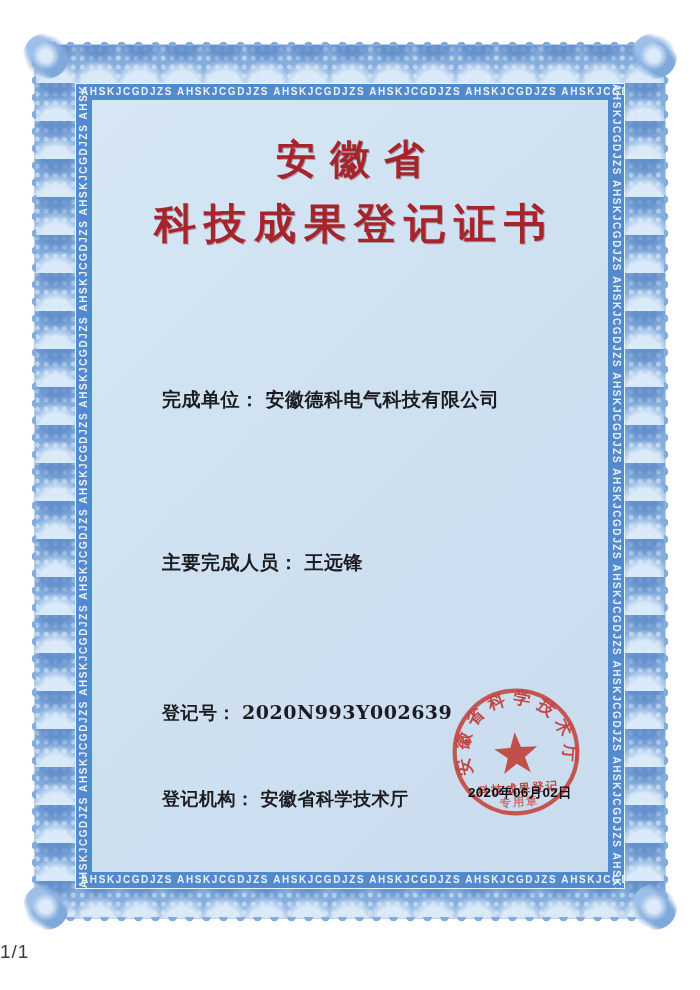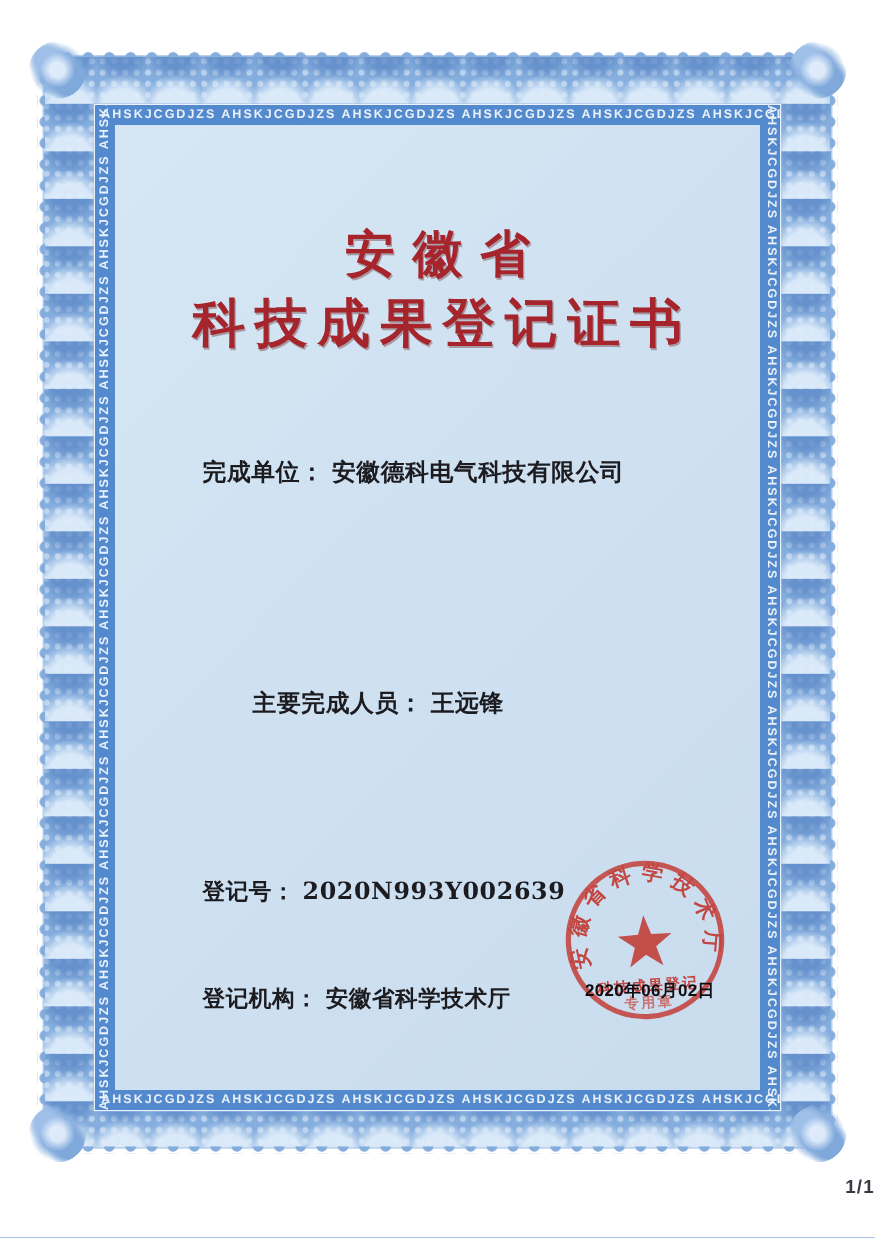--- a/index.html
+++ b/index.html
@@ -67,38 +67,38 @@
     text-shadow:1px 1px 0 rgba(90,20,20,0.35);
   }
   .title-1{top:32px;font-size:40px;letter-spacing:14px;text-indent:14px;}
   .title-2{top:96px;font-size:42px;letter-spacing:8px;text-indent:8px;}
   .field{
     position:absolute;left:70px;white-space:nowrap;
     font-weight:bold;color:#1b1b20;font-size:19px;letter-spacing:0.5px;
   }
   .field .value{margin-left:6px;}
   .field-name{top:186px;}
-  .field-unit{top:265px;text-align:center;}
+  .field-unit{top:287px;text-align:center;}
   .field-people{top:450px;}
   .field-regno{top:601px;font-size:18px;}
   .field-regno .value{font-family:"DejaVu Serif", serif;font-size:19px;letter-spacing:0.5px;}
   .field-agency{top:687px;font-size:18px;}
   
   .seal{
     position:absolute;left:358px;top:586px;width:132px;height:132px;
     transform:rotate(-4deg);opacity:0.92;
   }
   .seal-date{
     position:absolute;left:376px;top:684px;
     font-weight:bold;font-size:13.5px;color:#0e0e13;letter-spacing:0.3px;white-space:nowrap;
   }
   
   .page-number{
-    position:absolute;left:0;top:941px;width:100%;text-align:right;
-    font-size:15px;color:#3a3a44;letter-spacing:1px;font-weight:bold;
+    position:absolute;left:0;top:941px;width:100%;text-align:left;
+    font-size:19px;color:#3a3a44;letter-spacing:1px;font-weight:normal;
   }
 </style>
 </head>
 <body>
 
 <div class="certificate">
   <div class="bump bump-top"></div>
   <div class="bump bump-bottom"></div>
   <div class="bump bump-left"></div>
   <div class="bump bump-right"></div>
@@ -107,29 +107,29 @@
   <div class="corner corner-bl"></div>
   <div class="corner corner-br"></div>
 
   <div class="band" style="background: rgb(83, 137, 205);">
     <div class="band-text band-h band-top-text">AHSKJCGDJZS AHSKJCGDJZS AHSKJCGDJZS AHSKJCGDJZS AHSKJCGDJZS AHSKJCGDJZS AHSKJCGDJZS AHSKJCGDJZS AHSKJCGDJZS AHSKJCGDJZS AHSKJCGDJZS AHSKJCGDJZS AHSKJCGDJZS AHSKJCGDJZS </div>
     <div class="band-text band-h band-bottom-text">AHSKJCGDJZS AHSKJCGDJZS AHSKJCGDJZS AHSKJCGDJZS AHSKJCGDJZS AHSKJCGDJZS AHSKJCGDJZS AHSKJCGDJZS AHSKJCGDJZS AHSKJCGDJZS AHSKJCGDJZS AHSKJCGDJZS AHSKJCGDJZS AHSKJCGDJZS </div>
     <div class="band-text band-v band-left-text">AHSKJCGDJZS AHSKJCGDJZS AHSKJCGDJZS AHSKJCGDJZS AHSKJCGDJZS AHSKJCGDJZS AHSKJCGDJZS AHSKJCGDJZS AHSKJCGDJZS AHSKJCGDJZS AHSKJCGDJZS AHSKJCGDJZS AHSKJCGDJZS AHSKJCGDJZS AHSKJCGDJZS AHSKJCGDJZS </div>
     <div class="band-text band-v band-right-text">AHSKJCGDJZS AHSKJCGDJZS AHSKJCGDJZS AHSKJCGDJZS AHSKJCGDJZS AHSKJCGDJZS AHSKJCGDJZS AHSKJCGDJZS AHSKJCGDJZS AHSKJCGDJZS AHSKJCGDJZS AHSKJCGDJZS AHSKJCGDJZS AHSKJCGDJZS AHSKJCGDJZS AHSKJCGDJZS </div>
 
     <div class="cert-body">
-      <div class="title-line title-1" style="color: rgb(166, 36, 43); margin-top: 44px;">安徽省</div>
-      <div class="title-line title-2" style="color: rgb(166, 36, 43); margin-top: 35px;">科技成果登记证书</div>
+      <div class="title-line title-1" style="color: rgb(166, 36, 43);">安徽省</div>
+      <div class="title-line title-2" style="color: rgb(166, 36, 43);">科技成果登记证书</div>
 
 
       <div class="field field-unit" style="color: rgb(27, 27, 32);">
         <span class="label">完成单位：</span><span class="value">安徽德科电气科技有限公司</span>
       </div>
 
-      <div class="field field-people" style="color: rgb(27, 27, 32); margin-left: 40px;">
+      <div class="field field-people" style="color: rgb(27, 27, 32);">
         <span class="label">主要完成人员：</span><span class="value">王远锋</span>
       </div>
 
       <div class="field field-regno" style="color: rgb(27, 27, 32); text-align: center;">
         <span class="label">登记号：</span><span class="value">2020N993Y002639</span>
       </div>
 
       <div class="field field-agency" style="color: rgb(27, 27, 32);">
         <span class="label">登记机构：</span><span class="value">安徽省科学技术厅</span>
       </div>

